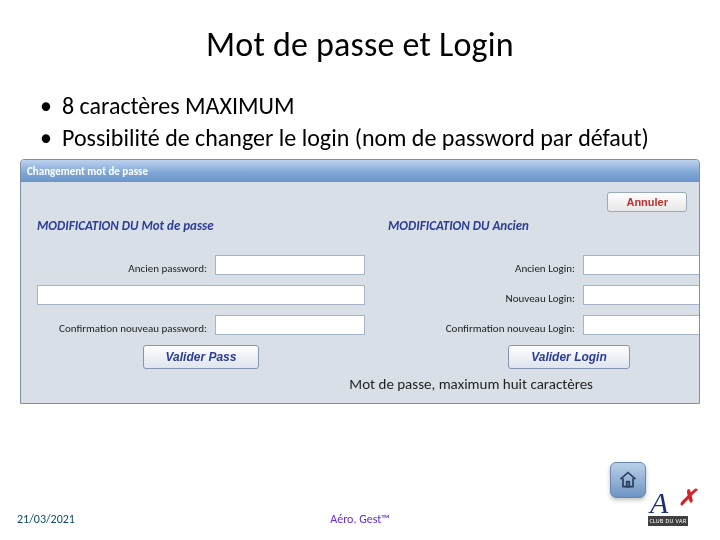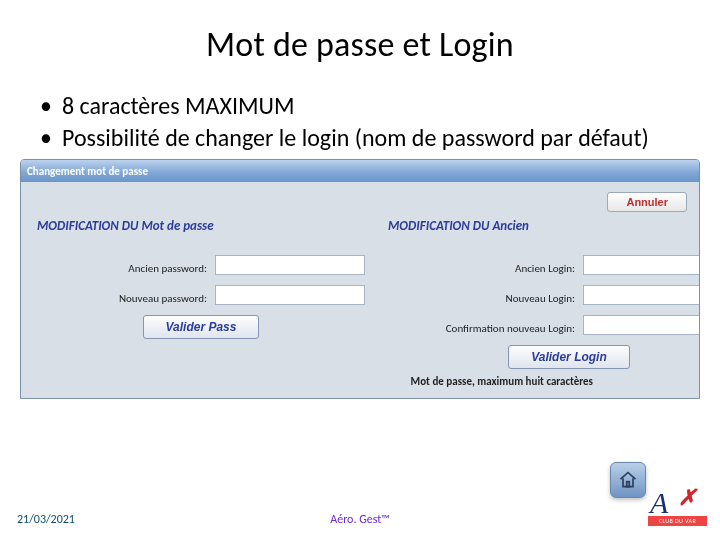--- a/index.html
+++ b/index.html
@@ -18,30 +18,30 @@
   .headers { display: flex; gap: 56px; margin-bottom: 22px; padding: 0 4px; }
   .headers > div { flex: 1; color: #2b3d99; font-style: italic; font-weight: 700; font-size: 13px; }
   .cols { display: flex; gap: 40px; padding: 0 4px; }
   .col { flex: 1; }
   .row { display: flex; align-items: flex-end; margin-bottom: 10px; }
   .row label { width: 170px; text-align: right; font-size: 11px; color: #222; margin-right: 8px; }
   .row input { flex: 1; height: 20px; border: 1px solid #a7b4c5; background: #fff; padding: 1px 3px; font-size: 11px; }
   .validate-row { display: flex; justify-content: center; margin: 4px 0 6px 0; }
   .btn-validate { background: linear-gradient(#fdfdfe, #dfe5ee); border: 1px solid #8397b4; color: #2b3d99; font-weight: 700; font-style: italic; font-size: 12px; padding: 4px 22px; border-radius: 3px; cursor: pointer; }
   .footer-row { display: flex; padding: 0 4px; }
-  .footer-row > div { flex: 1; font-size: 11px; font-weight: 700; font-style: italic; color: #1f1f1f; }
+  .footer-row > div { flex: 1; font-size: 15px; font-weight: 400; font-style: italic; color: #1f1f1f; }
   .footer-row > div:last-child { text-align: right; padding-right: 90px; font-style: normal; }
   .slide-date { position: absolute; left: 17px; bottom: 14px; font-size: 12px; color: #0c4a6e; }
   .slide-footer { position: absolute; left: 50%; transform: translateX(-50%); bottom: 14px; font-size: 12px; color: #6d28d9; }
   .home-icon { position: absolute; right: 74px; bottom: 42px; width: 36px; height: 36px; border-radius: 6px; background: linear-gradient(#b9d0e8, #6f94c2); border: 1px solid #6a87a9; display: flex; align-items: center; justify-content: center; box-shadow: 0 2px 4px rgba(0,0,0,0.25); }
   .home-icon svg { width: 20px; height: 20px; }
   .logo { position: absolute; right: 16px; bottom: 10px; width: 56px; height: 42px; }
   .logo .A { font-family: Georgia, serif; font-style: italic; font-size: 30px; color: #1a2f7a; position: absolute; left: 2px; top: -2px; }
   .logo .x { position: absolute; left: 30px; top: -4px; color: #d2232a; font-size: 22px; font-weight: 700; font-style: italic; }
-  .logo .bar { position: absolute; left: 0; bottom: 4px; width: 59px; height: 10px; background: #ef4444; font-size: 6px; color: #fff; text-align: center; line-height: 10px; letter-spacing: 0.4px; }
+  .logo .bar { position: absolute; left: 0; bottom: 4px; width: 40px; height: 10px; background: #404040; font-size: 6px; color: #fff; text-align: center; line-height: 10px; letter-spacing: 0.4px; }
 </style>
 </head>
 <body>
 
 <div class="slide">
   <h1 class="title">Mot de passe et Login</h1>
 
   <ul class="bullets">
     <li>8 caractères MAXIMUM</li>
     <li>Possibilité de changer le login (nom de password par défaut)</li>
@@ -59,21 +59,24 @@
         <div>MODIFICATION DU Mot de passe</div>
         <div>MODIFICATION DU Ancien</div>
       </div>
       <div class="cols">
         <div class="col">
           <div class="row">
             <label>Ancien password:</label>
             <input type="text" value="" style="">
           </div>
           <div class="row">
-            <label>Nouveau password:</label>
+            <input type="text" value="" style="">
+          </div>
+          <div class="row">
+            <label>Confirmation nouveau password:</label>
             <input type="text" value="" style="">
           </div>
           <div class="validate-row">
             <button class="btn-validate">Valider Pass</button>
           </div>
         </div>
         <div class="col">
           <div class="row">
             <label>Ancien Login:</label>
             <input type="text" value="" style="">

